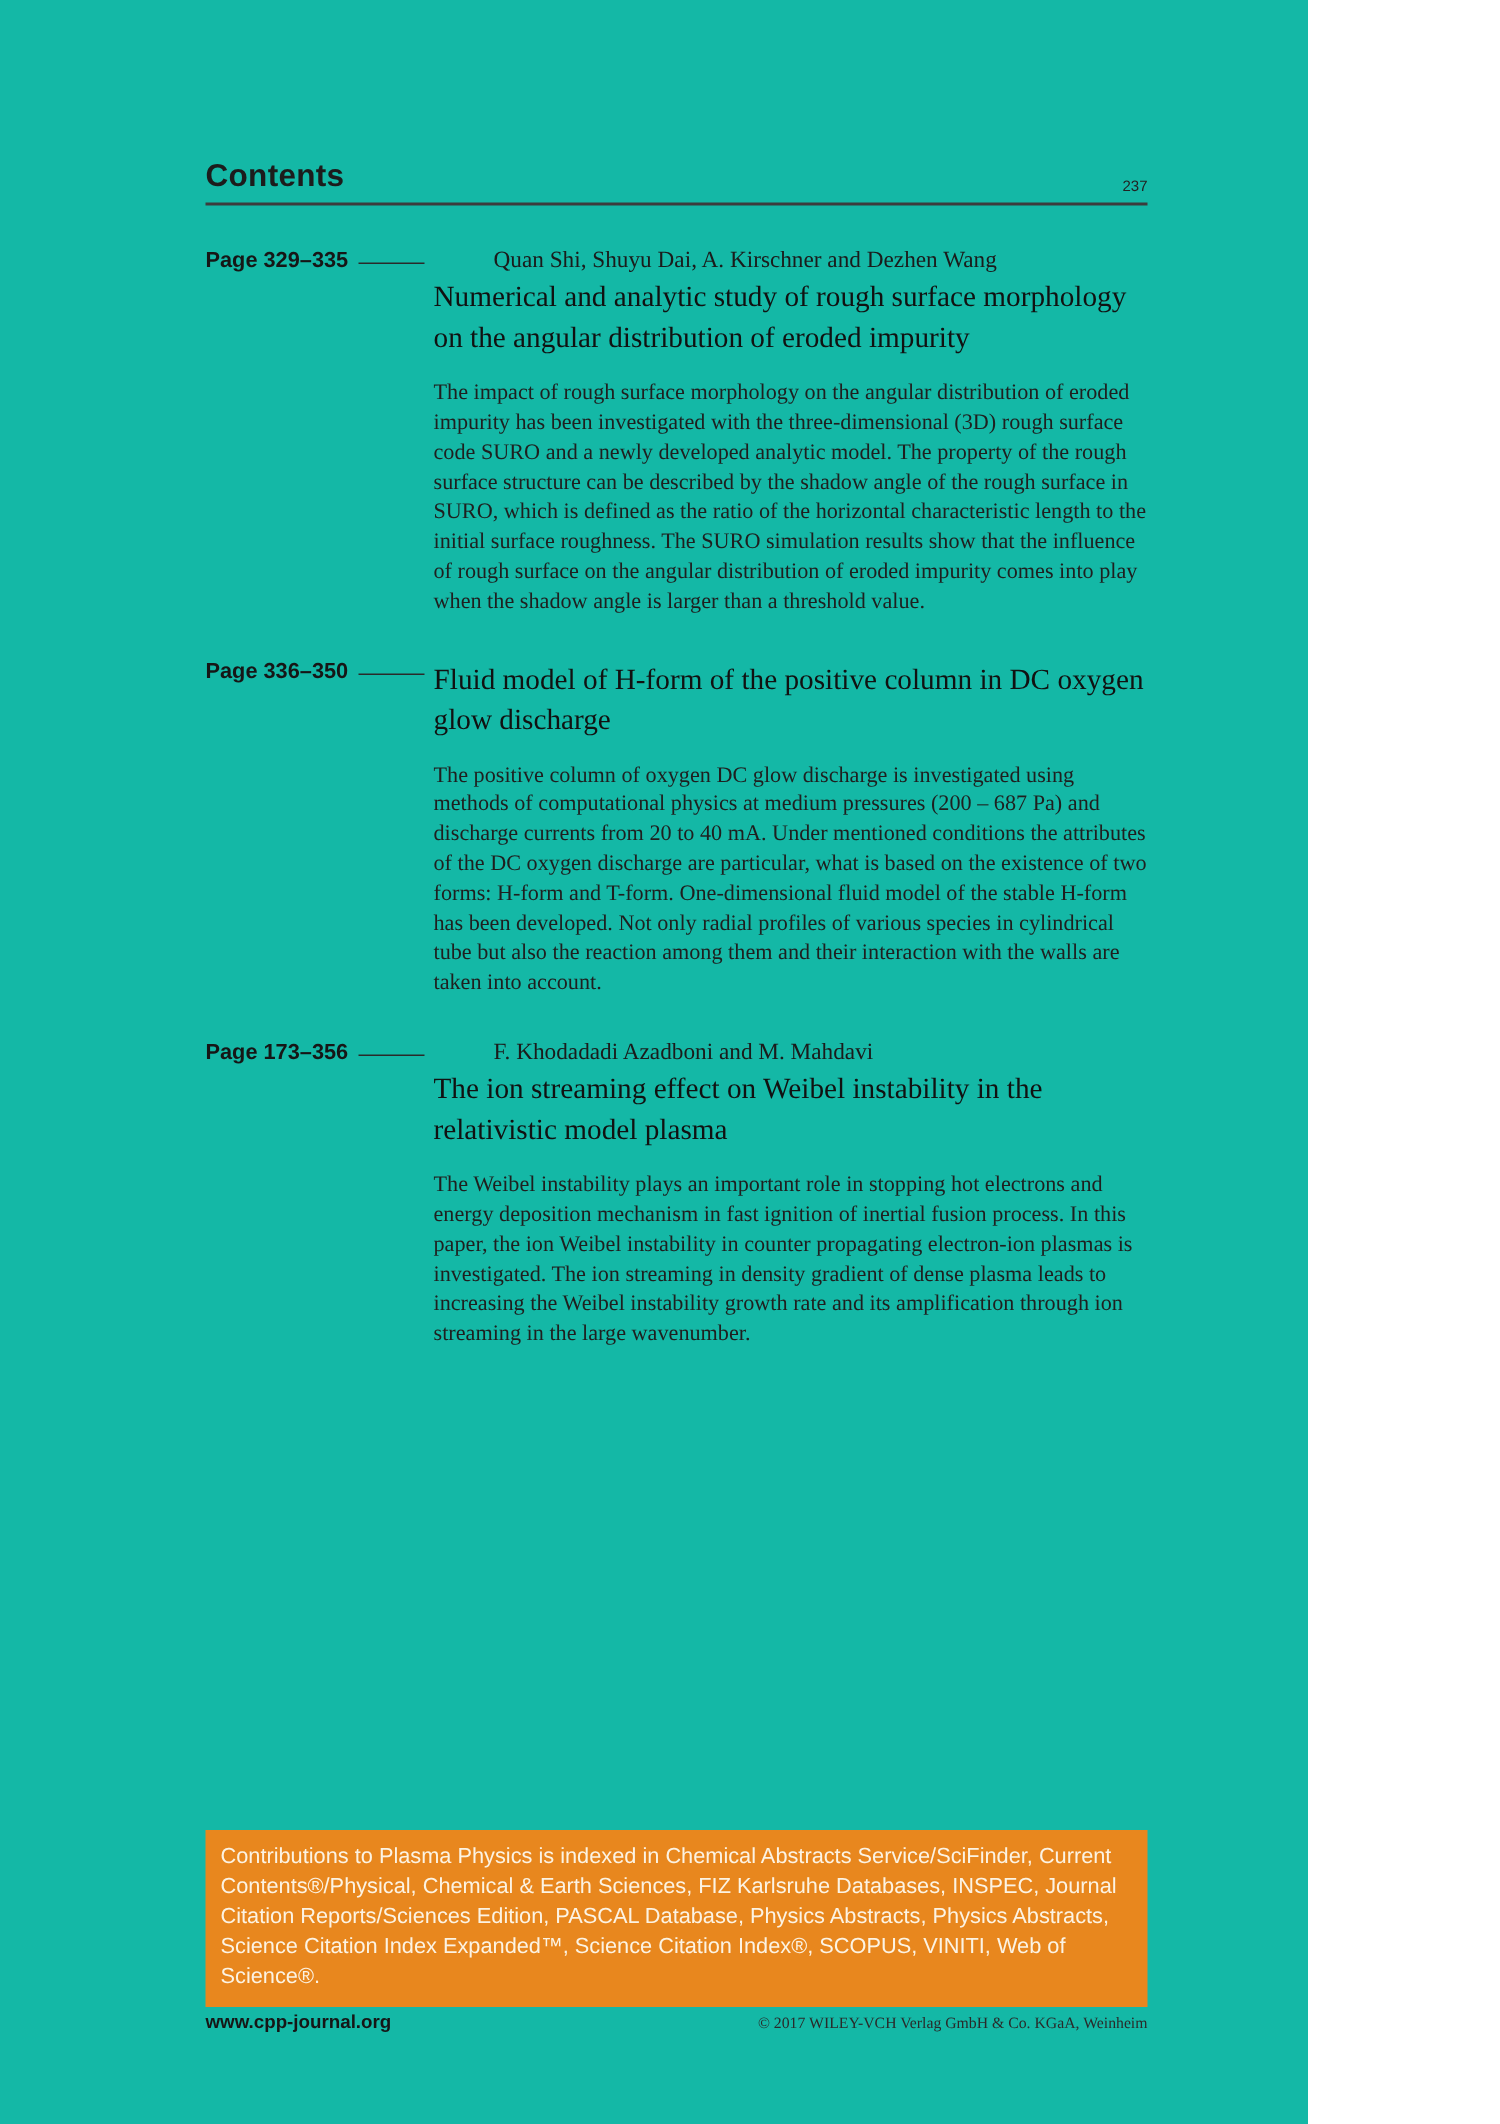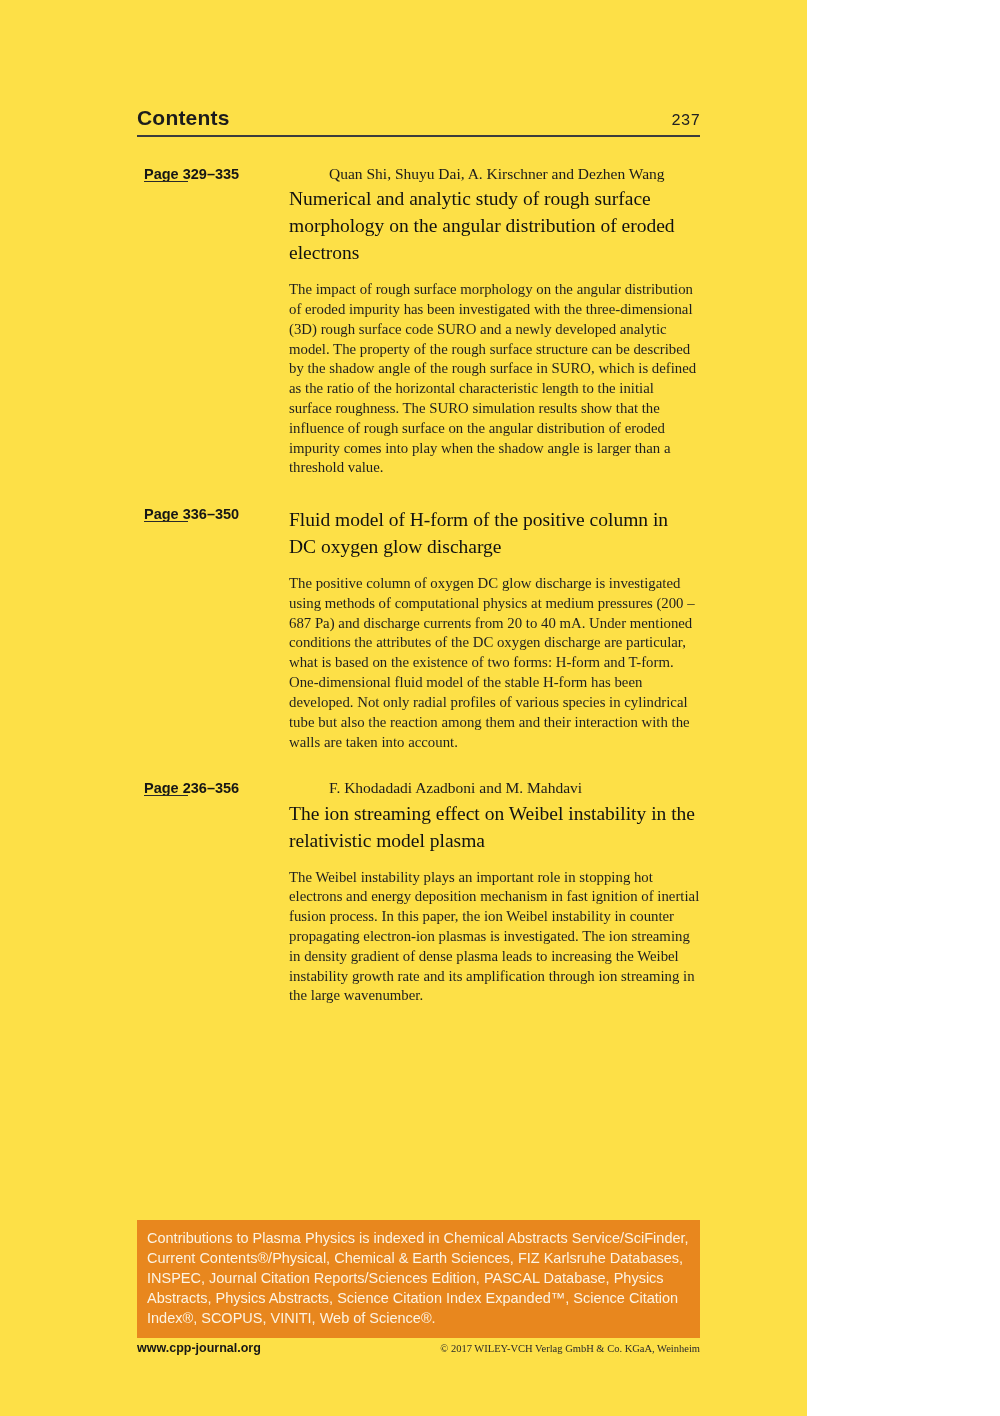--- a/index.html
+++ b/index.html
@@ -1,20 +1,20 @@
 <!DOCTYPE html>
 <html><head>
 <meta charset="utf-8">
 <style>
   html, body { margin: 0; padding: 0; background: #ffffff; }
   .page {
     position: relative;
-    width: 807px;
+    width: 872px;
     height: 1416px;
-    background: #fde047;
+    background: #14b8a6;
     font-family: "Liberation Serif", serif;
     color: #1a1a1a;
     overflow: hidden;
   }
   .content {
     position: absolute;
     left: 137px;
     right: 107px;
     top: 106px;
   }
@@ -26,36 +26,35 @@
     padding-bottom: 5px;
   }
   .contents-title {
     font-family: "Liberation Sans", sans-serif;
     font-size: 21px;
     font-weight: 600;
     letter-spacing: 0.2px;
     color: #1c1c1c;
   }
   .page-number {
-    font-family: Liberation Mono, monospace;
-    font-size: 16px;
+    font-family: Liberation Sans, sans-serif;
+    font-size: 10px;
     color: #222;
   }
   .entries { margin-top: 27px; }
   .entry {
     display: grid;
     grid-template-columns: 152px 1fr;
     margin-bottom: 26px;
   }
   .entry-left {
     display: flex;
     align-items: baseline;
     white-space: nowrap;
     padding-top: 2px;
-    flex-direction: column;
   }
   .page-range {
     font-family: "Liberation Sans", sans-serif;
     font-size: 14.5px;
     font-weight: bold;
     color: #161616;
   }
   .page-range-rule {
     display: inline-block;
     width: 44px;
@@ -133,39 +132,39 @@
 
     <div class="entries">
 
       <div class="entry">
         <div class="entry-left">
           <span class="page-range">Page 329–335</span>
           <span class="page-range-rule"></span>
         </div>
         <div class="entry-body">
           <div class="entry-authors">Quan Shi, Shuyu Dai, A. Kirschner and Dezhen Wang</div>
-          <div class="entry-title">Numerical and analytic study of rough surface morphology on the angular distribution of eroded electrons</div>
+          <div class="entry-title">Numerical and analytic study of rough surface morphology on the angular distribution of eroded impurity</div>
           <div class="entry-abstract">The impact of rough surface morphology on the angular distribution of eroded impurity has been investigated with the three-dimensional (3D) rough surface code SURO and a newly developed analytic model. The property of the rough surface structure can be described by the shadow angle of the rough surface in SURO, which is defined as the ratio of the horizontal characteristic length to the initial surface roughness. The SURO simulation results show that the influence of rough surface on the angular distribution of eroded impurity comes into play when the shadow angle is larger than a threshold value.</div>
         </div>
       </div>
 
       <div class="entry">
         <div class="entry-left">
           <span class="page-range">Page 336–350</span>
           <span class="page-range-rule"></span>
         </div>
         <div class="entry-body">
           <div class="entry-title">Fluid model of H-form of the positive column in DC oxygen glow discharge</div>
           <div class="entry-abstract">The positive column of oxygen DC glow discharge is investigated using methods of computational physics at medium pressures (200 – 687 Pa) and discharge currents from 20 to 40 mA. Under mentioned conditions the attributes of the DC oxygen discharge are particular, what is based on the existence of two forms: H-form and T-form. One-dimensional fluid model of the stable H-form has been developed. Not only radial profiles of various species in cylindrical tube but also the reaction among them and their interaction with the walls are taken into account.</div>
         </div>
       </div>
 
       <div class="entry">
         <div class="entry-left">
-          <span class="page-range">Page 236–356</span>
+          <span class="page-range">Page 173–356</span>
           <span class="page-range-rule"></span>
         </div>
         <div class="entry-body">
           <div class="entry-authors">F. Khodadadi Azadboni and M. Mahdavi</div>
           <div class="entry-title">The ion streaming effect on Weibel instability in the relativistic model plasma</div>
           <div class="entry-abstract">The Weibel instability plays an important role in stopping hot electrons and energy deposition mechanism in fast ignition of inertial fusion process. In this paper, the ion Weibel instability in counter propagating electron-ion plasmas is investigated. The ion streaming in density gradient of dense plasma leads to increasing the Weibel instability growth rate and its amplification through ion streaming in the large wavenumber.</div>
         </div>
       </div>
 
     </div>

